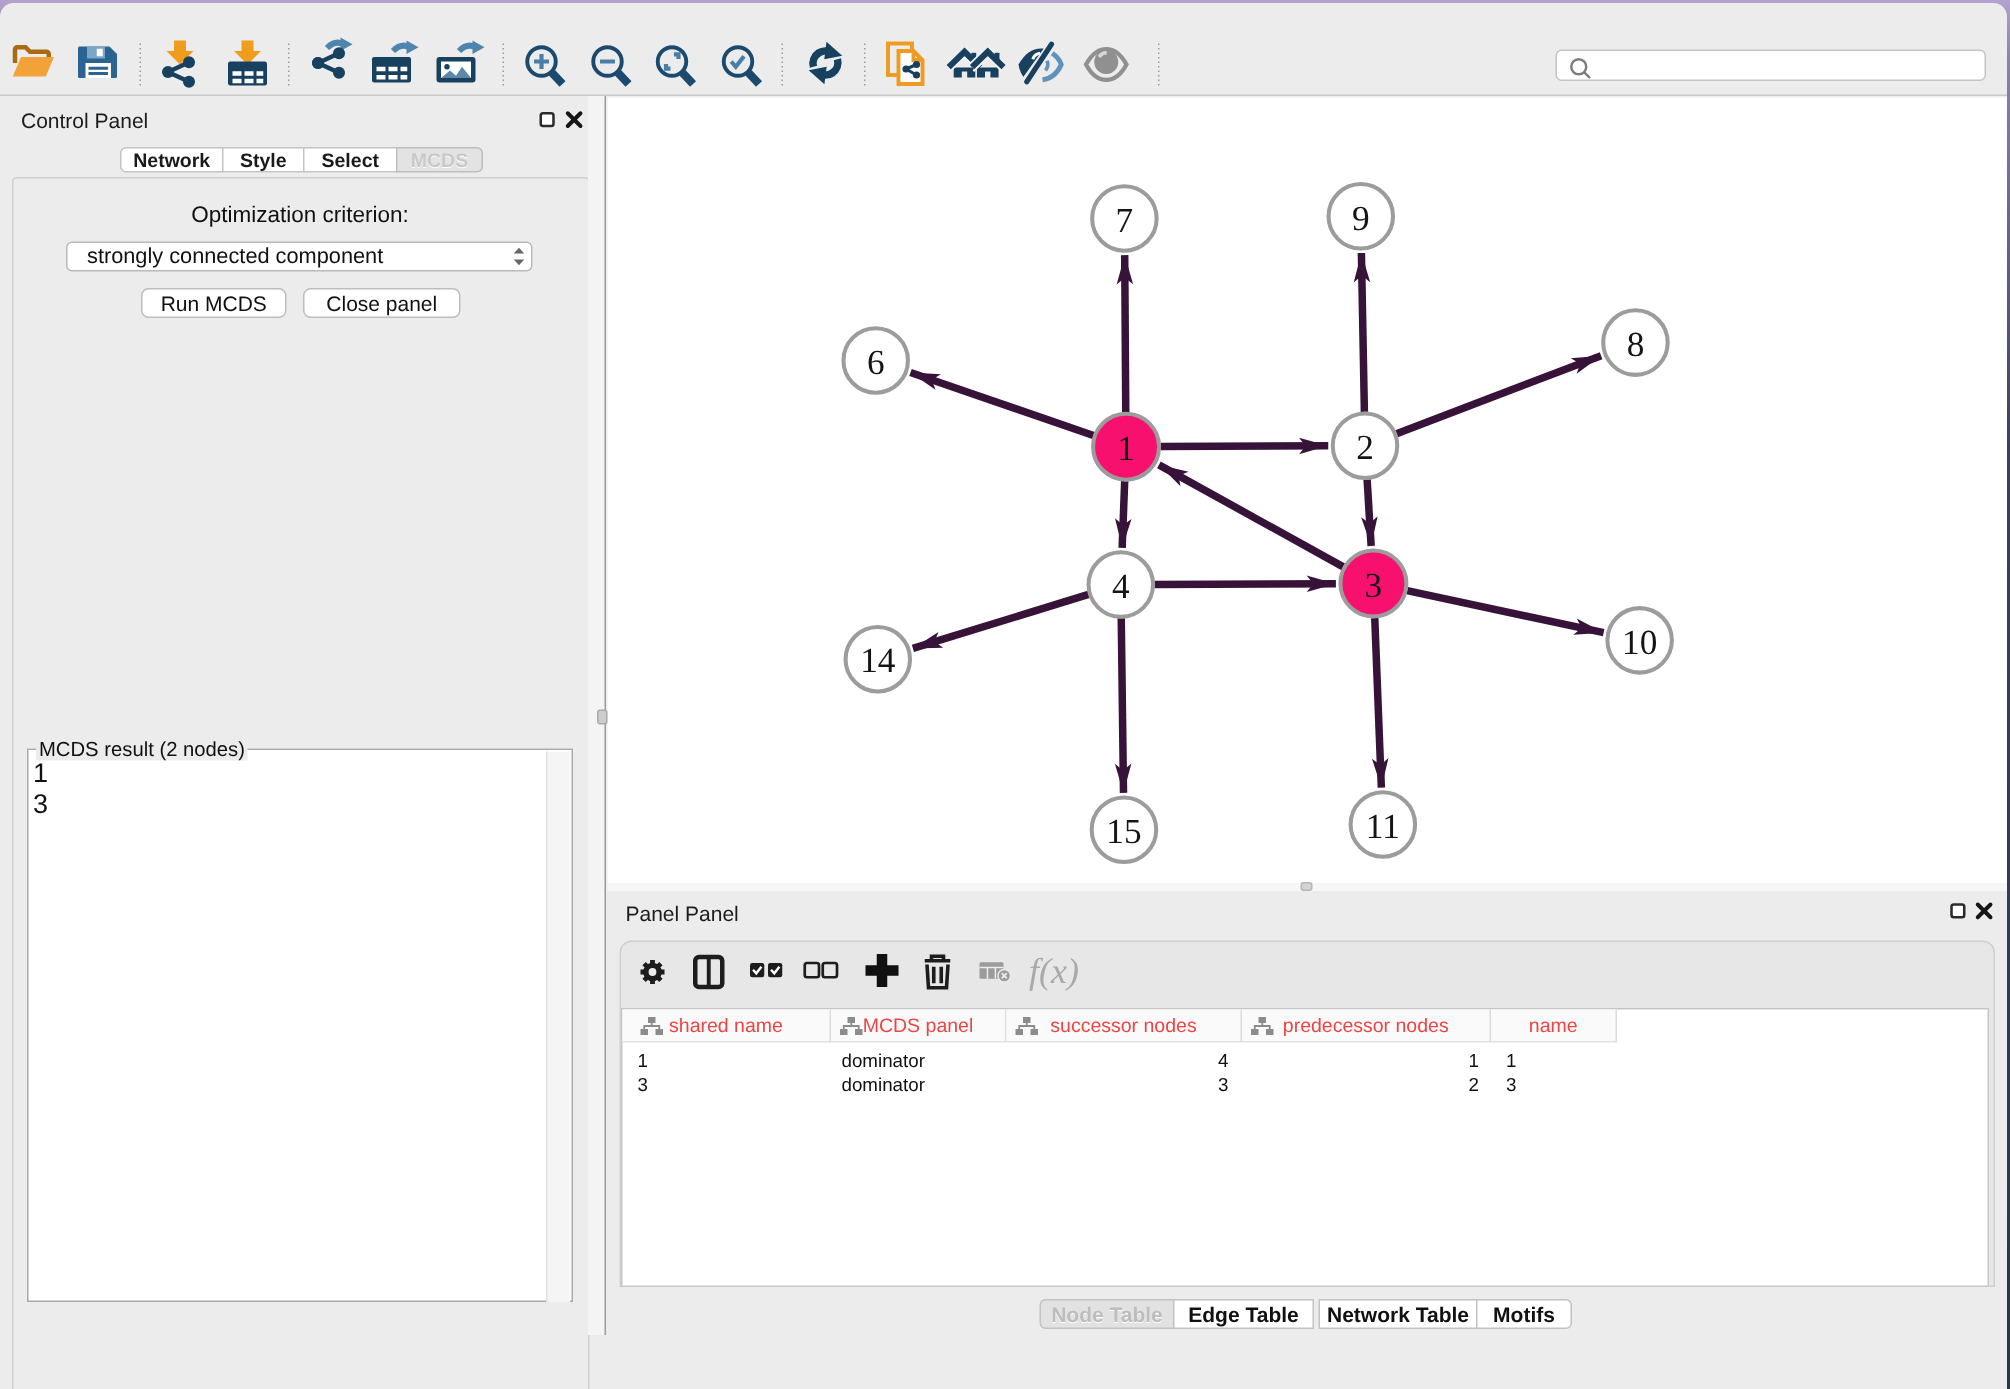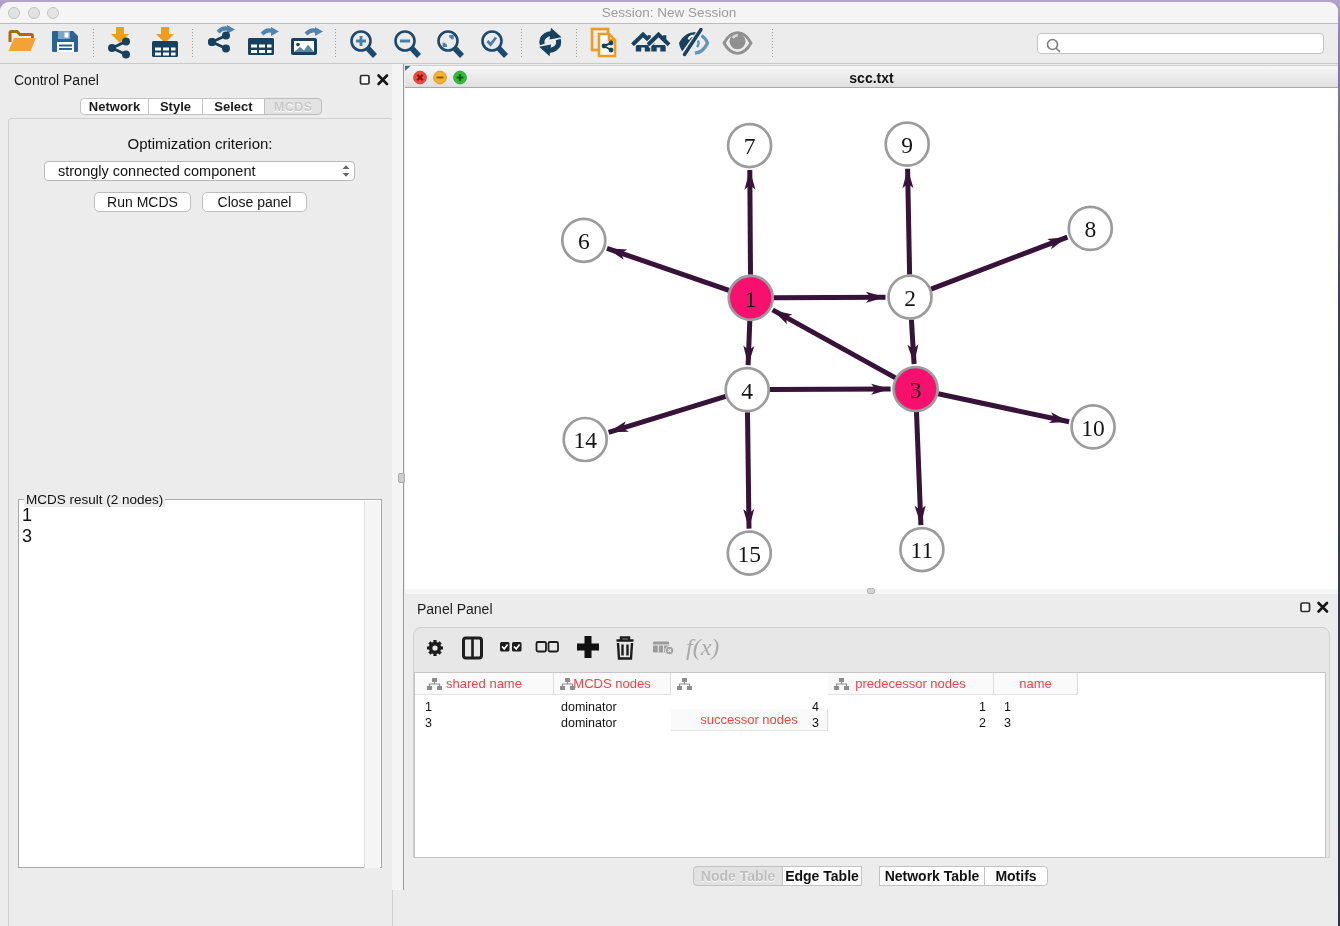--- a/index.html
+++ b/index.html
@@ -44,26 +44,20 @@
   .td { position:absolute; font-size:12.5px; color:#111; height:16px; line-height:16px; }
   .btab { position:absolute; top:272px; height:20px; background:#fff; border:1px solid #c2c2c2; font-size:14px; font-weight:bold; color:#111; text-align:center; line-height:19px; }
   
   #statusbar { position:absolute; left:0; top:888px; width:1338px; height:36px; background:#ececec; border-top:1px solid #bfbfbf; }
   #listbtn { position:absolute; left:10px; top:8px; width:28px; height:21px; background:#fdfdfd; border:1px solid #b0b0b0; }
   #membtn { position:absolute; left:1253px; top:7px; width:74px; height:22px; background:#fbfbfb; border:1px solid #b9b9b9; font-size:12.5px; color:#111; }
 </style>
 </head>
 <body>
 <div id="win">
-  <div id="titlebar">
-    <div class="tl" style="left:8px;"></div>
-    <div class="tl" style="left:28px;"></div>
-    <div class="tl" style="left:47px;"></div>
-    <div id="wintitle">Session: New Session</div>
-  </div>
   <div id="toolbar">
     <svg width="1338" height="38" viewBox="0 0 1338 38">
 
       <g>
         <path d="M10,18 L10,9 a1.5,1.5 0 0 1 1.5,-1.5 L17,7.5 L20,10.5 L31,10.5 a1.5,1.5 0 0 1 1.5,1.5 L32.5,14" fill="none" stroke="#a96a10" stroke-width="3"></path>
         <path d="M8.5,27 L14,14 L36,14 L30.5,27 Z" fill="#f2a237"></path>
       </g>
 
       <g>
         <path d="M53,7 h20 l5,5 v15 a1,1 0 0 1 -1,1 h-24 a1,1 0 0 1 -1,-1 v-19 a1,1 0 0 1 1,-1 Z" fill="#2d6390"></path>
@@ -218,34 +212,20 @@
     <div class="btn" style="left:202px; width:105px;">Close panel</div>
     <div id="fieldset">
         <div id="fsscroll"></div>
       </div>
     <div id="fslabel">MCDS result (2 nodes)</div>
     <div id="fstext">1<br>3</div>
   </div>
   <div id="vsplit"></div>
   <div id="vhandle"></div>
   <div id="netframe">
-    <div id="nettitle">
-      <svg width="80" height="23" viewBox="0 0 80 23" style="position:absolute;left:0;top:0;">
-        <circle cx="15" cy="11.5" r="6.4" fill="#ee4b40" stroke="#ca382e" stroke-width="0.8"></circle>
-        <path d="M12.3,8.8 l5.4,5.4 M17.7,8.8 l-5.4,5.4" stroke="#8c1208" stroke-width="2.2"></path>
-        <circle cx="35" cy="11.5" r="6.4" fill="#f6b22d" stroke="#d0912a" stroke-width="0.8"></circle>
-        <path d="M31.5,11.5 h7" stroke="#985c00" stroke-width="2.2"></path>
-        <circle cx="55" cy="11.5" r="6.4" fill="#32bc3c" stroke="#26972e" stroke-width="0.8"></circle>
-        <path d="M51.5,11.5 h7 M55,8 v7" stroke="#00600e" stroke-width="2.2"></path>
-      </svg>
-      <svg width="10" height="10" viewBox="0 0 10 10" style="position:absolute;left:0;top:0;">
-          <path d="M0,0 L5.5,0 L0,5 Z" fill="#3b6ea5"></path>
-        </svg>
-      <div id="netname">scc.txt</div>
-    </div>
     <svg id="graph" style="position:absolute; left:0; top:23px;" width="933" height="501" viewBox="0 0 933 501">
       <defs>
         <marker id="arr" markerUnits="userSpaceOnUse" markerWidth="26" markerHeight="16" viewBox="-26 -8 26 16" refX="0" refY="0" orient="auto">
           <path d="M0,0 L-19.5,5.5 L-15,0 L-19.5,-5.5 Z" fill="#371239"></path>
         </marker>
       </defs>
       <g stroke="#371239" stroke-width="5" marker-end="url(#arr)">
         <line x1="345.5" y1="186.8" x2="344.8" y2="82.1"></line>
         <line x1="324.0" y1="202.3" x2="202.0" y2="160.3"></line>
         <line x1="368.7" y1="209.7" x2="480.5" y2="209.2"></line>
@@ -335,22 +315,22 @@
         <path d="M249,51 h16 M254.3,51 v7.5 M259.6,51 v7.5" stroke="#ececec" stroke-width="1"></path>
         <circle cx="265.5" cy="56.5" r="4.2" fill="#9b9b9b" stroke="#ececec" stroke-width="1"></circle>
         <path d="M263.8,54.8 l3.4,3.4 M267.2,54.8 l-3.4,3.4" stroke="#ececec" stroke-width="1.2"></path>
       </g>
 
       <text x="282" y="61" font-family="Liberation Serif, serif" font-style="italic" font-size="24" fill="#a9a9a9">f(x)</text>
     </svg>
       </div>
     <div id="ttable">
       <div class="th" style="left:0; width:139px;">shared name</div>
-      <div class="th" style="left:139px; width:117px;">MCDS nodes</div>
-      <div class="th" style="left:256px; width:157px;margin-top:36px;">successor nodes</div>
+      <div class="th" style="left:139px; width:117px;">MCDS panel</div>
+      <div class="th" style="left:256px; width:157px;">successor nodes</div>
       <div class="th" style="left:413px; width:166px;">predecessor nodes</div>
       <div class="th" style="left:579px; width:84px;">name</div>
       <div class="td" style="left:10px; top:26px;">1</div>
       <div class="td" style="left:146px; top:26px;">dominator</div>
       <div class="td" style="left:256px; top:26px; width:148px; text-align:right;">4</div>
       <div class="td" style="left:413px; top:26px; width:158px; text-align:right;">1</div>
       <div class="td" style="left:589px; top:26px;">1</div>
       <div class="td" style="left:10px; top:42px;">3</div>
       <div class="td" style="left:146px; top:42px;">dominator</div>
       <div class="td" style="left:256px; top:42px; width:148px; text-align:right;">3</div>
@@ -364,17 +344,17 @@
               <rect x="22" y="13" width="5" height="4"></rect>
               <path d="M19.5,9 v2 M14.5,13 v-2 h10 v2" stroke="#8c8c8c" fill="none" stroke-width="1.2"></path>
             </g>
           <use href="#tree1" x="133"></use>
           <use href="#tree1" x="250"></use>
           <use href="#tree1" x="407"></use>
         </g>
       </svg>
     </div>
     <div class="btab" style="left:289px; width:90px; background:#e2e2e2; color:#bdbdbd; text-shadow:0 1px 0 #fff; border-radius:4px 0 0 4px;">Node Table</div>
-    <div class="btab" style="left:378px; width:80px;">Edge Table</div>
+    <div class="btab" style="left:378px; width:94px;">Edge Table</div>
     <div class="btab" style="left:475px; width:106px;">Network Table</div>
     <div class="btab" style="left:580px; width:64px; border-radius:0 4px 4px 0;">Motifs</div>
   </div>
 </div>
 
 </body></html>

